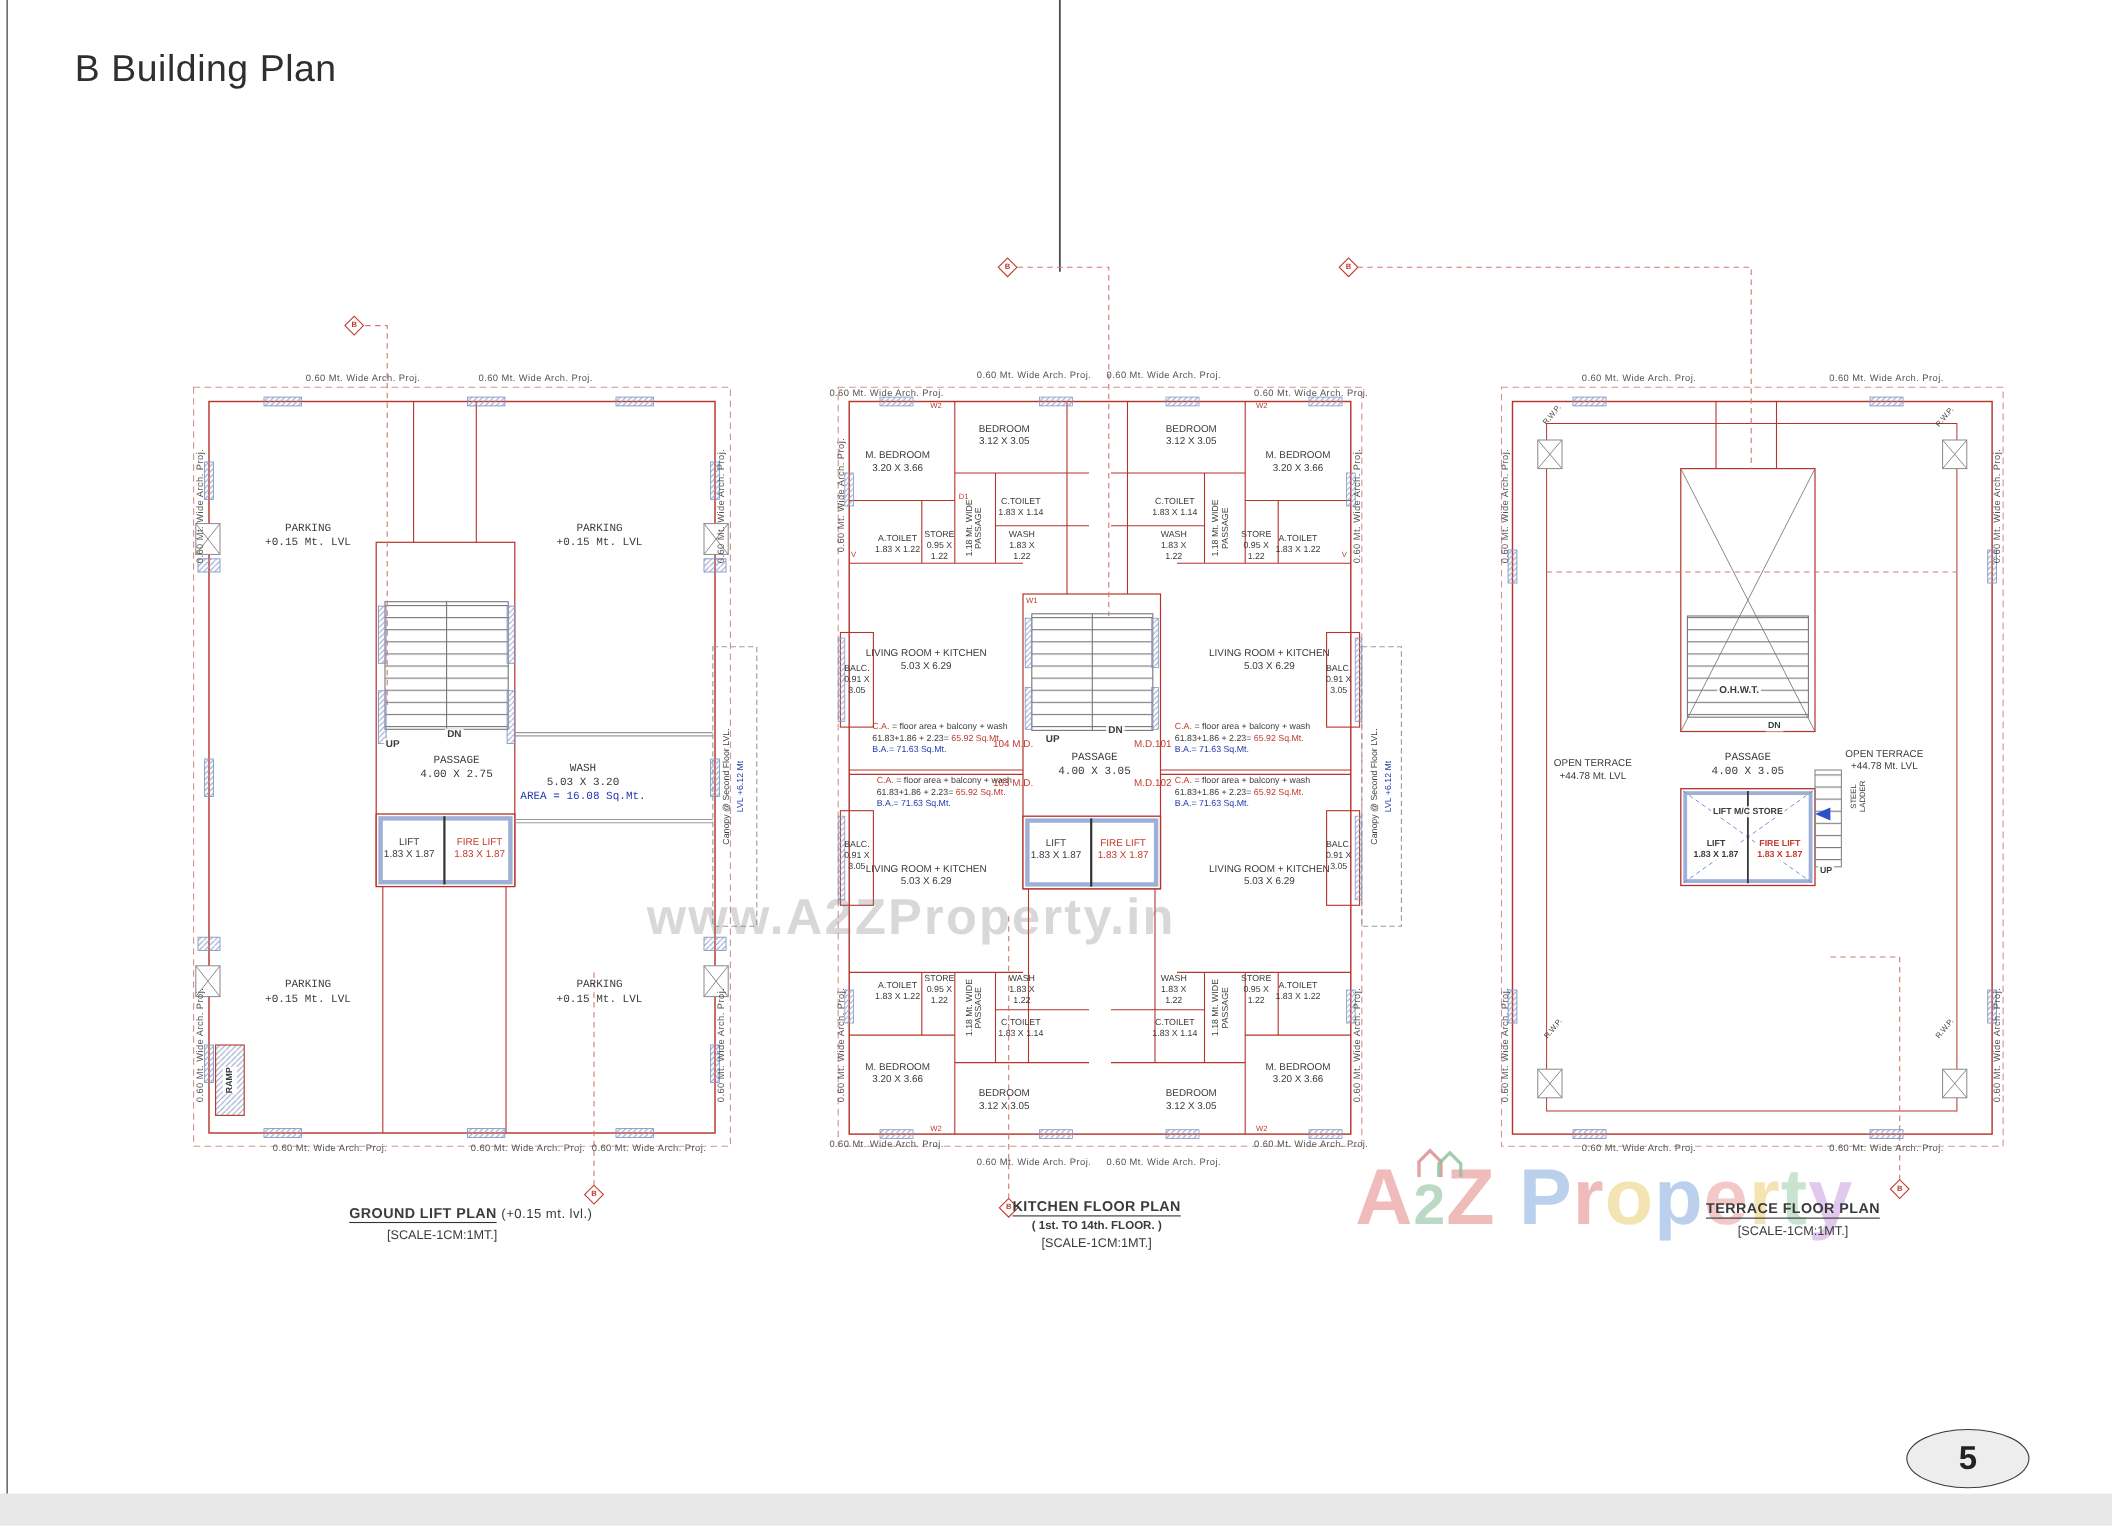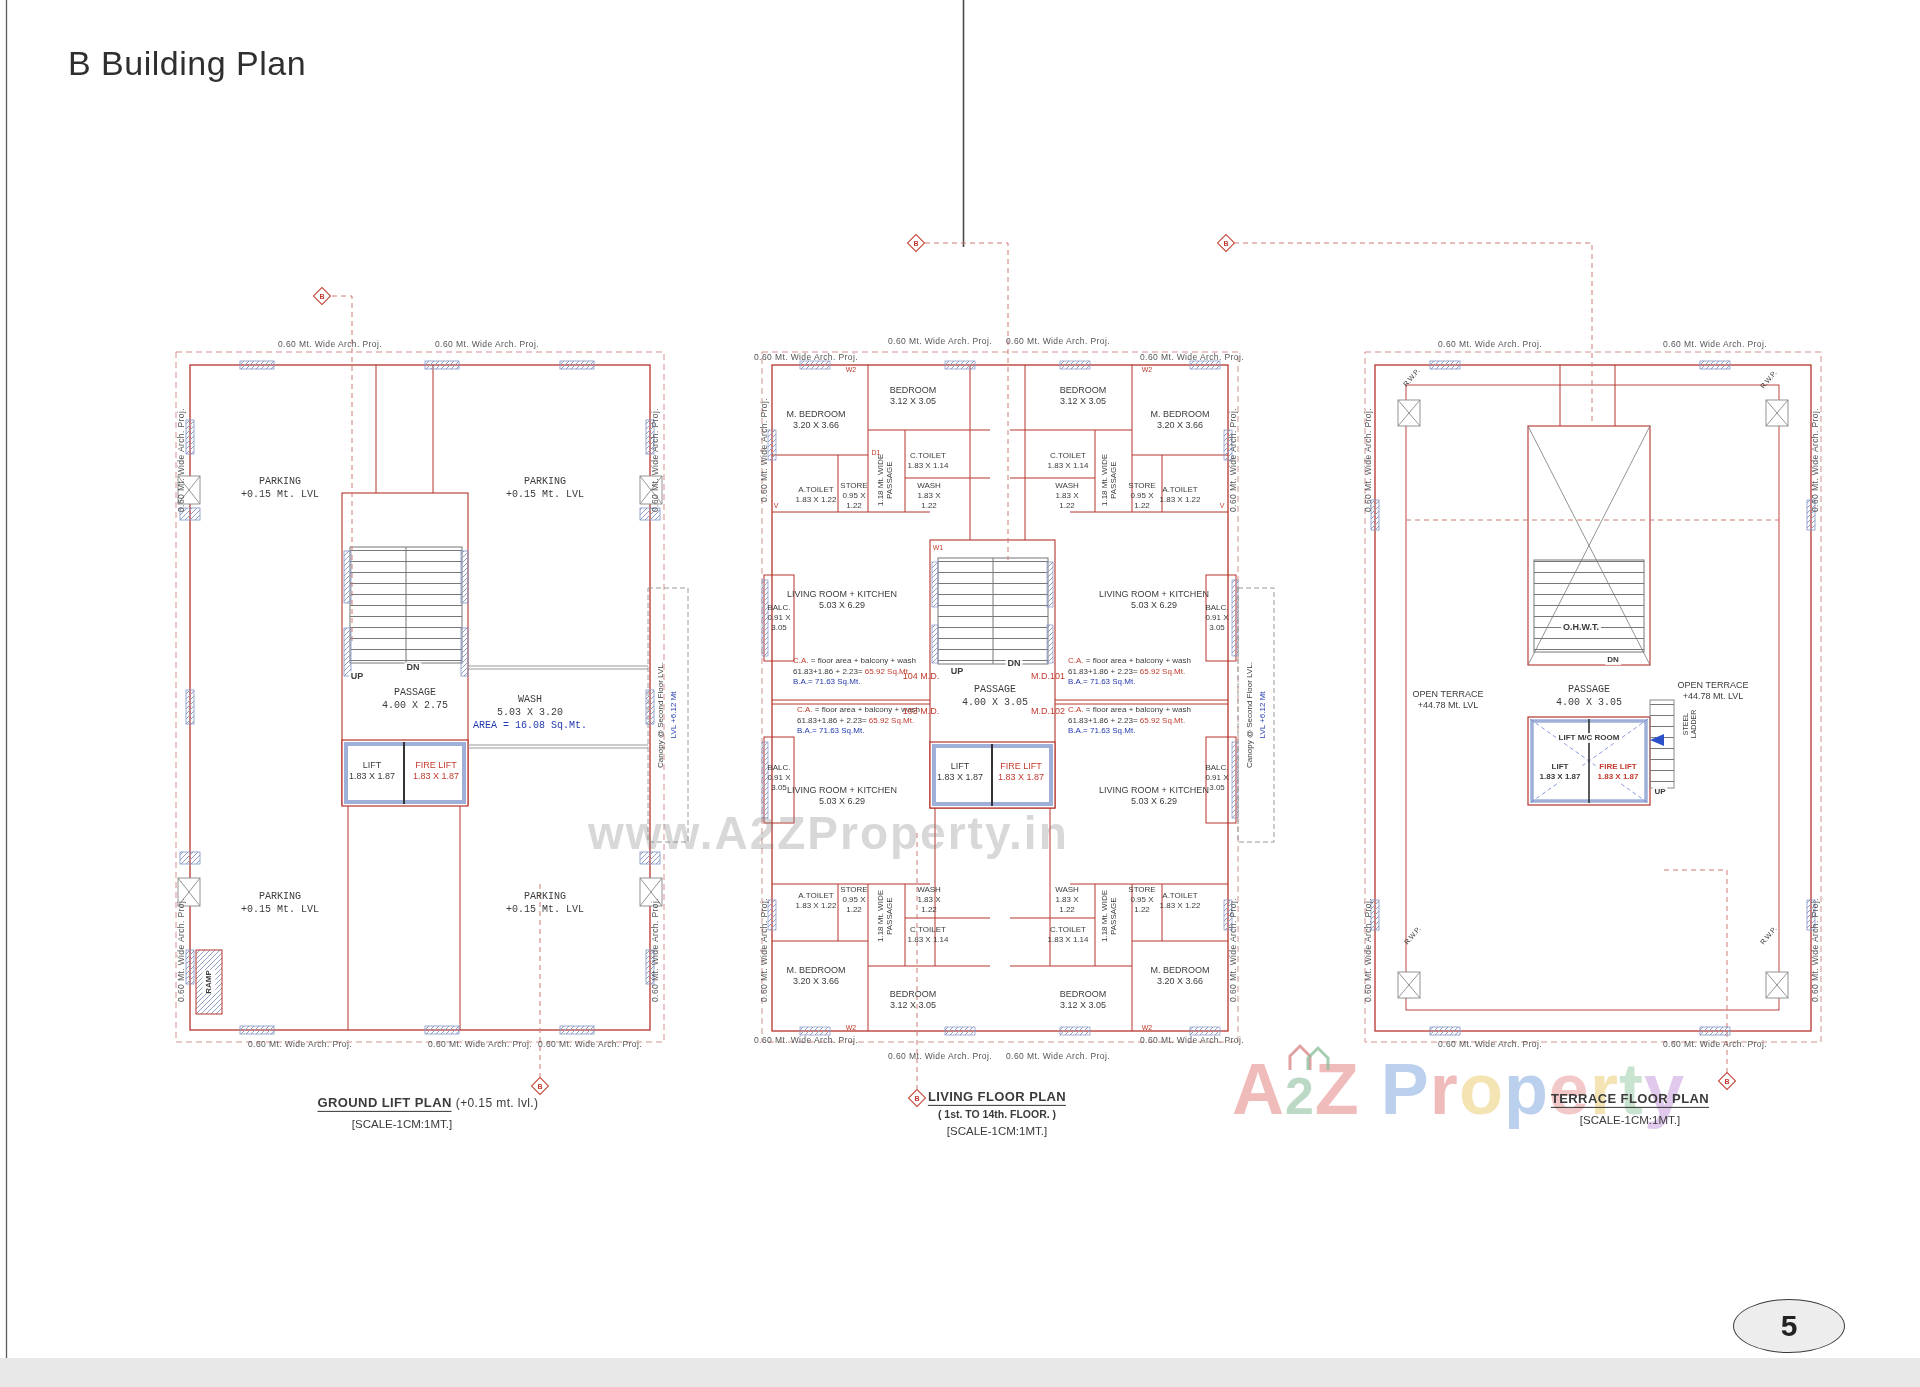--- a/index.html
+++ b/index.html
@@ -394,21 +394,21 @@
   <div class="tag" style="left:851px;top:369px">W2</div>
   <div class="tag" style="left:1147px;top:369px">W2</div>
   <div class="tag" style="left:851px;top:1027px">W2</div>
   <div class="tag" style="left:1147px;top:1027px">W2</div>
   <div class="tag" style="left:876px;top:452px">D1</div>
   <div class="tag" style="left:938px;top:547px">W1</div>
   <div class="tag" style="left:776px;top:505px">V</div>
   <div class="tag" style="left:1222px;top:505px">V</div>
 
   <div class="lb cap1" style="left:997px;top:1097px">
-    <span class="u">LIVING FLOOR PLAN</span>
+    <span class="u">KITCHEN FLOOR PLAN</span>
   </div>
   <div class="lb cap2" style="left:997px;top:1115px">( 1st. TO 14th. FLOOR. )</div>
   <div class="lb cap3" style="left:997px;top:1131px">[SCALE-1CM:1MT.]</div>
 
   <div class="lb arch" style="left:1490px;top:344px">0.60 Mt.  Wide  Arch.  Proj.</div>
   <div class="lb arch" style="left:1715px;top:344px">0.60 Mt.  Wide  Arch.  Proj.</div>
   <div class="lb arch" style="left:1490px;top:1044px">0.60 Mt.  Wide  Arch.  Proj.</div>
   <div class="lb arch" style="left:1715px;top:1044px">0.60 Mt.  Wide  Arch.  Proj.</div>
   <div class="lb arch vt" style="left:1369px;top:460px">0.60 Mt.  Wide  Arch.  Proj.</div>
   <div class="lb arch vt" style="left:1369px;top:950px">0.60 Mt.  Wide  Arch.  Proj.</div>
@@ -416,21 +416,21 @@
   <div class="lb arch vt" style="left:1816px;top:950px">0.60 Mt.  Wide  Arch.  Proj.</div>
 
   <div class="lb s9" style="left:1448px;top:700px">OPEN TERRACE
 +44.78 Mt. LVL</div>
   <div class="lb s9" style="left:1713px;top:691px">OPEN TERRACE
 +44.78 Mt. LVL</div>
   <div class="lb s9 bgw" style="left:1581px;top:628px">O.H.W.T.</div>
   <div class="lb s8 bgw" style="left:1613px;top:660px">DN</div>
   <div class="lb s10" style="left:1589px;top:696px">PASSAGE
 4.00 X 3.05</div>
-  <div class="lb s8 bgw" style="left:1589px;top:738px">LIFT M/C ROOM</div>
+  <div class="lb s8 bgw" style="left:1589px;top:738px">LIFT M/C STORE</div>
   <div class="lb s8 bgw" style="left:1560px;top:772px">LIFT
 1.83 X 1.87</div>
   <div class="lb s8 red bgw" style="left:1618px;top:772px">FIRE LIFT
 1.83 X 1.87</div>
   <div class="lb s7 vt" style="left:1690px;top:724px">STEEL
 LADDER</div>
   <div class="lb s8 bgw" style="left:1660px;top:792px">UP</div>
   <div class="lb s7 rot45" style="left:1412px;top:378px">R.W.P.</div>
   <div class="lb s7 rot45" style="left:1769px;top:380px">R.W.P.</div>
   <div class="lb s7 rot45" style="left:1413px;top:936px">R.W.P.</div>

